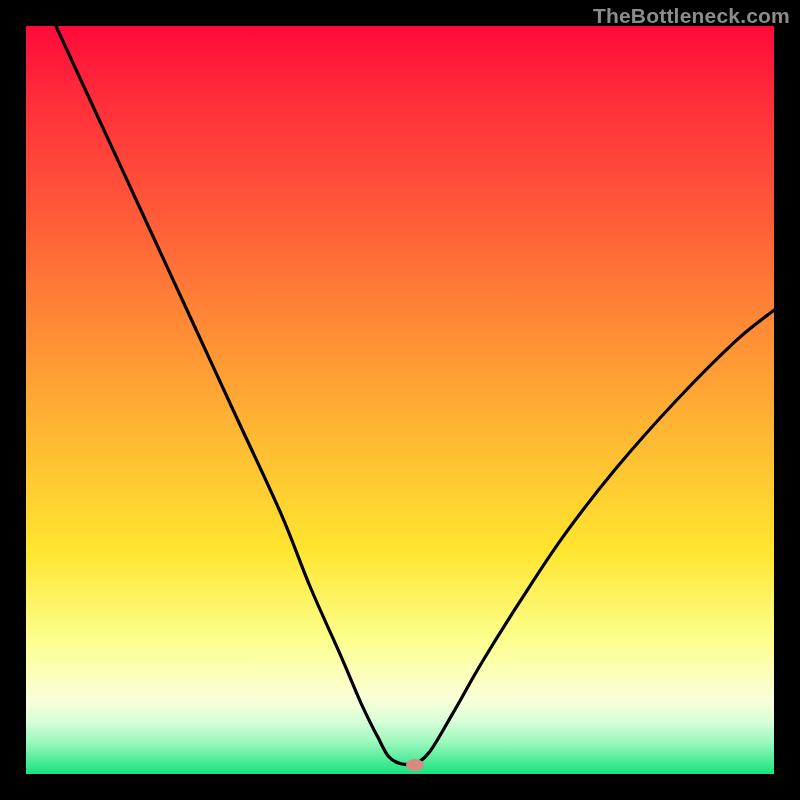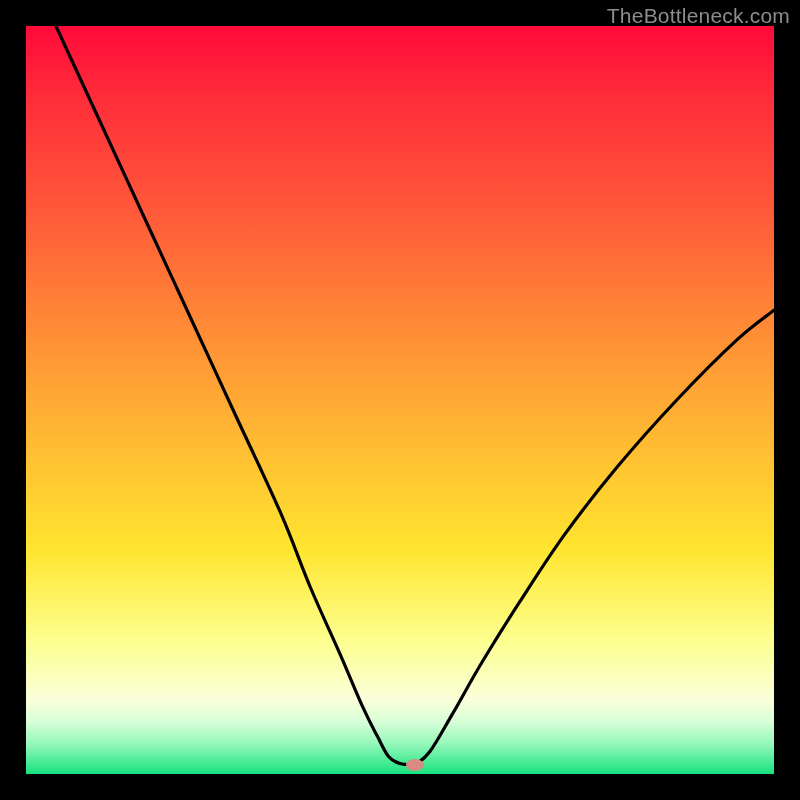--- a/index.html
+++ b/index.html
@@ -29,21 +29,21 @@
       #d8ffd8 93%,
       #94f7b9 96%,
       #16e27f 100%);
   }
   .watermark {
     position: absolute;
     top: 4px;
     right: 10px;
     color: #8c8c8c;
     font-size: 21px;
-    font-weight: 400;
+    font-weight: 700;
     letter-spacing: 0.2px;
     user-select: none;
   }
   svg.curve {
     position: absolute;
     left: 0;
     top: 0;
     width: 748px;
     height: 748px;
   }

